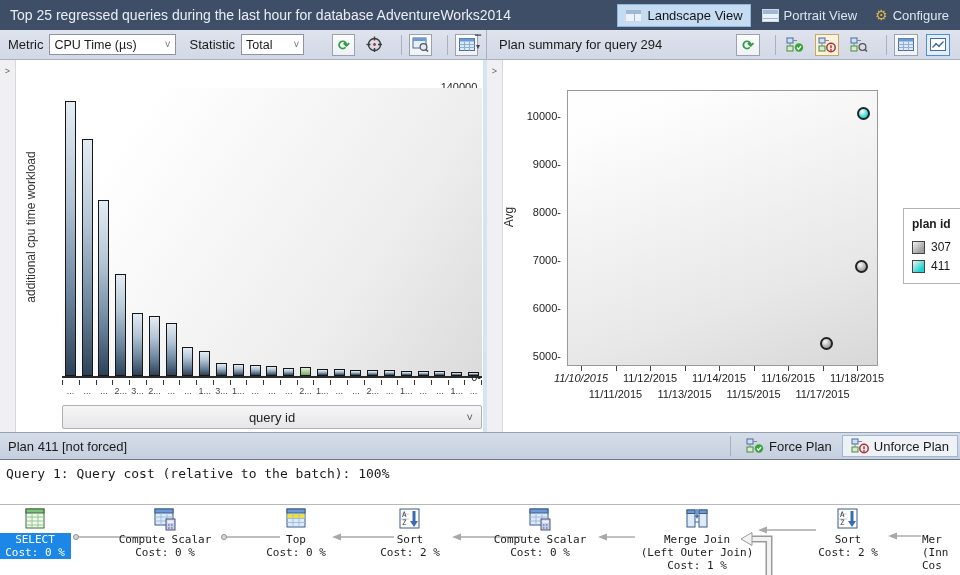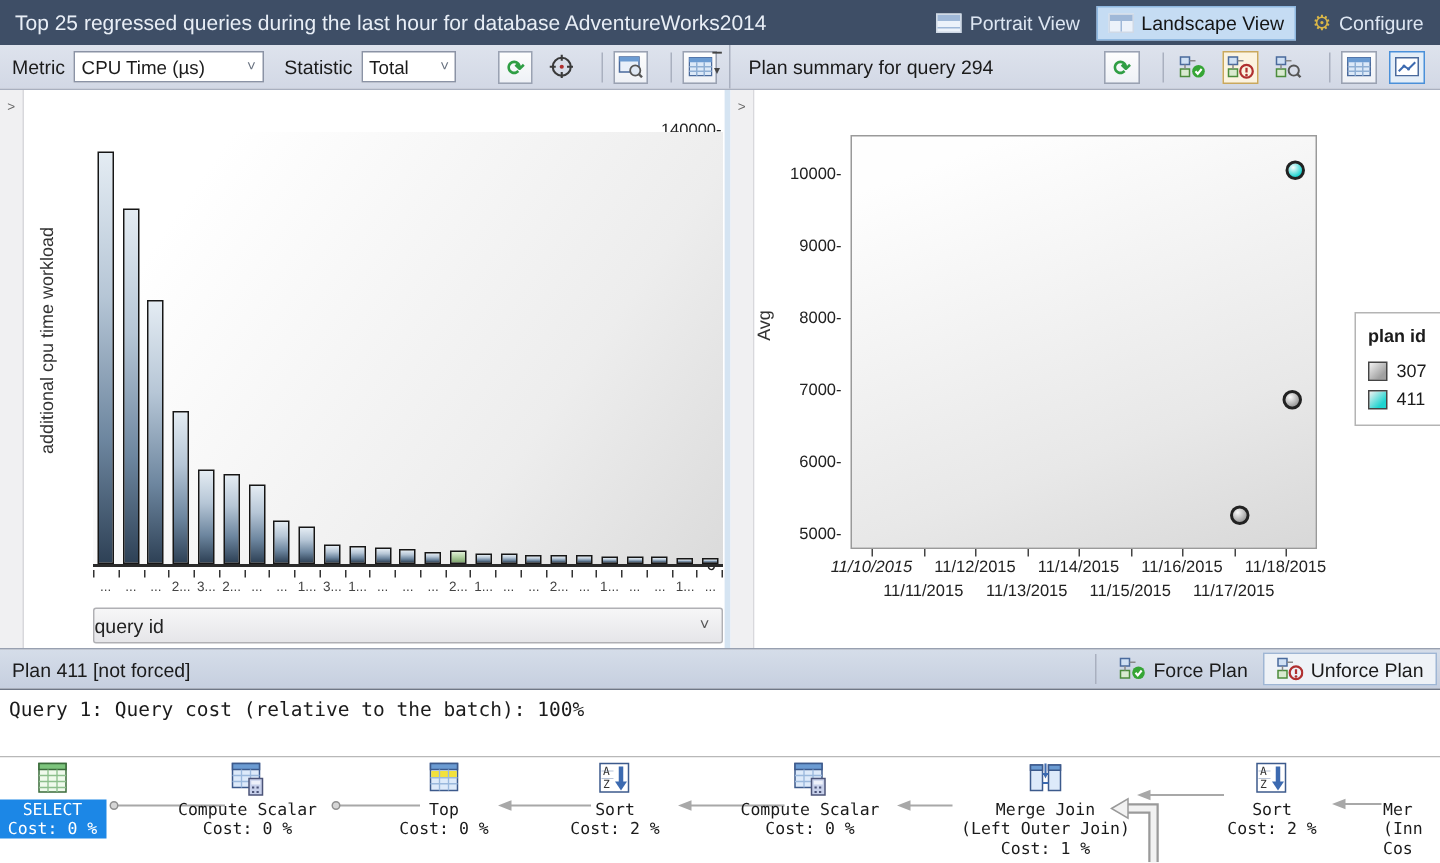--- a/index.html
+++ b/index.html
@@ -58,21 +58,21 @@
   .slot { flex:1; display:flex; justify-content:center; align-items:flex-end; height:100%; }
   .qbar { width:11px; border:1px solid #161616;
           background:linear-gradient(180deg,#e4ecf3 0%,#b6c6d6 35%,#6d869f 70%,#2e4156 100%); }
   .qbar.sel { background:linear-gradient(180deg,#e0efd7 0%,#b4d2a5 45%,#7da46d 100%); }
   .tickrow { position:absolute; left:46px; top:320px; width:420px; height:5px; display:flex; border-right:1px solid #333; }
   .tickrow .slot-t { flex:1; border-left:1px solid #333; }
   .xlabrow { position:absolute; left:46px; top:326px; width:420px; display:flex; }
   .xlabrow .slot-l { flex:1; text-align:center; font-size:9px; color:#444; white-space:nowrap; overflow:hidden; }
   .qid-combo { position:absolute; left:46px; top:345px; width:420px; height:24px;
                background:linear-gradient(#f6f6f7,#e6e6e9); border:1px solid #b0b0b4; border-radius:2px;
-               display:flex; align-items:center; justify-content:flex-start; font-size:13px; color:#222; }
+               display:flex; align-items:center; justify-content:center; font-size:13px; color:#222; }
   .qid-combo .chev { position:absolute; right:8px; color:#555; font-size:11px; }
 
   .scatterplot { position:absolute; left:64px; top:30px; width:311px; height:276px;
                  background:linear-gradient(160deg,#fefefe 10%,#e8e8e8 70%,#d8d8d8 100%);
                  border:1px solid #9a9a9a; }
   .dot { position:absolute; width:13px; height:13px; border-radius:50%; border:2px solid #222; }
   .stick { position:absolute; width:1px; height:5px; background:#444; }
   .sxlab { position:absolute; width:70px; text-align:center; font-size:11px; color:#222; white-space:nowrap; }
   .avg-label { position:absolute; left:-14px; top:150px; width:40px; text-align:center;
                transform:rotate(-90deg); font-size:12px; color:#333; }
@@ -101,33 +101,33 @@
   .pnode .nline { font-family:"DejaVu Sans Mono", monospace; font-size:11px; line-height:13px; white-space:nowrap; }
   .pnode .selbox { background:#1c87e6; color:#fff; width:72px; margin:0 auto; }
 </style>
 </head>
 <body>
 
 <div id="app">
 
   <div class="titlebar">
     <div class="title">Top 25 regressed queries during the last hour for database AdventureWorks2014</div>
+    <div class="tb-btn selected">
+      <span class="winicon">
+          <span class="hd"></span>
+          <span class="splitv"></span>
+        </span>
+      <span>Landscape View</span>
+    </div>
     <div class="tb-btn">
       <span class="winicon">
           <span class="hd"></span>
           <span class="splith"></span>
         </span>
       <span>Portrait View</span>
-    </div>
-    <div class="tb-btn selected">
-      <span class="winicon">
-          <span class="hd"></span>
-          <span class="splitv"></span>
-        </span>
-      <span>Landscape View</span>
     </div>
     <div class="tb-btn">
       <span class="gear">⚙</span>
       <span>Configure</span>
     </div>
   </div>
 
   <div class="toolbar">
     <div class="tleft">
       <span class="lbl">Metric</span>

